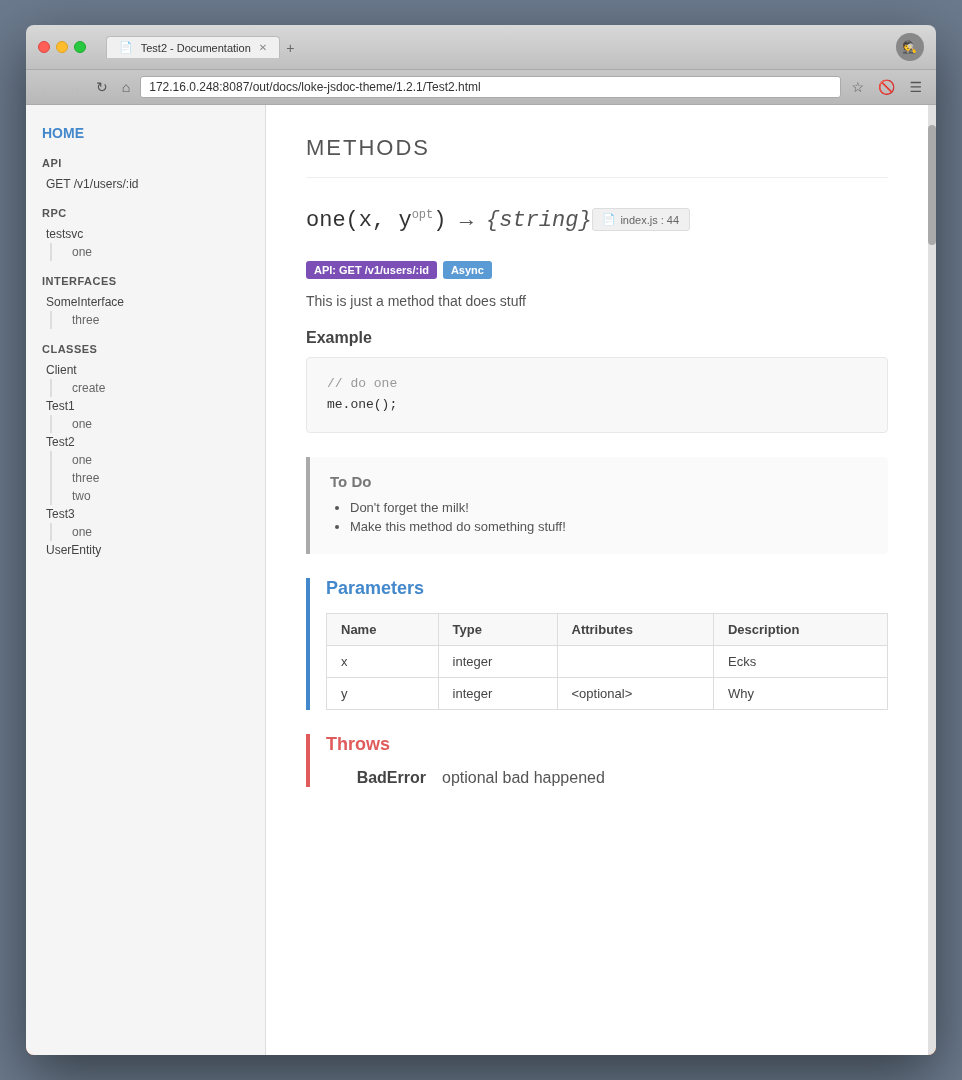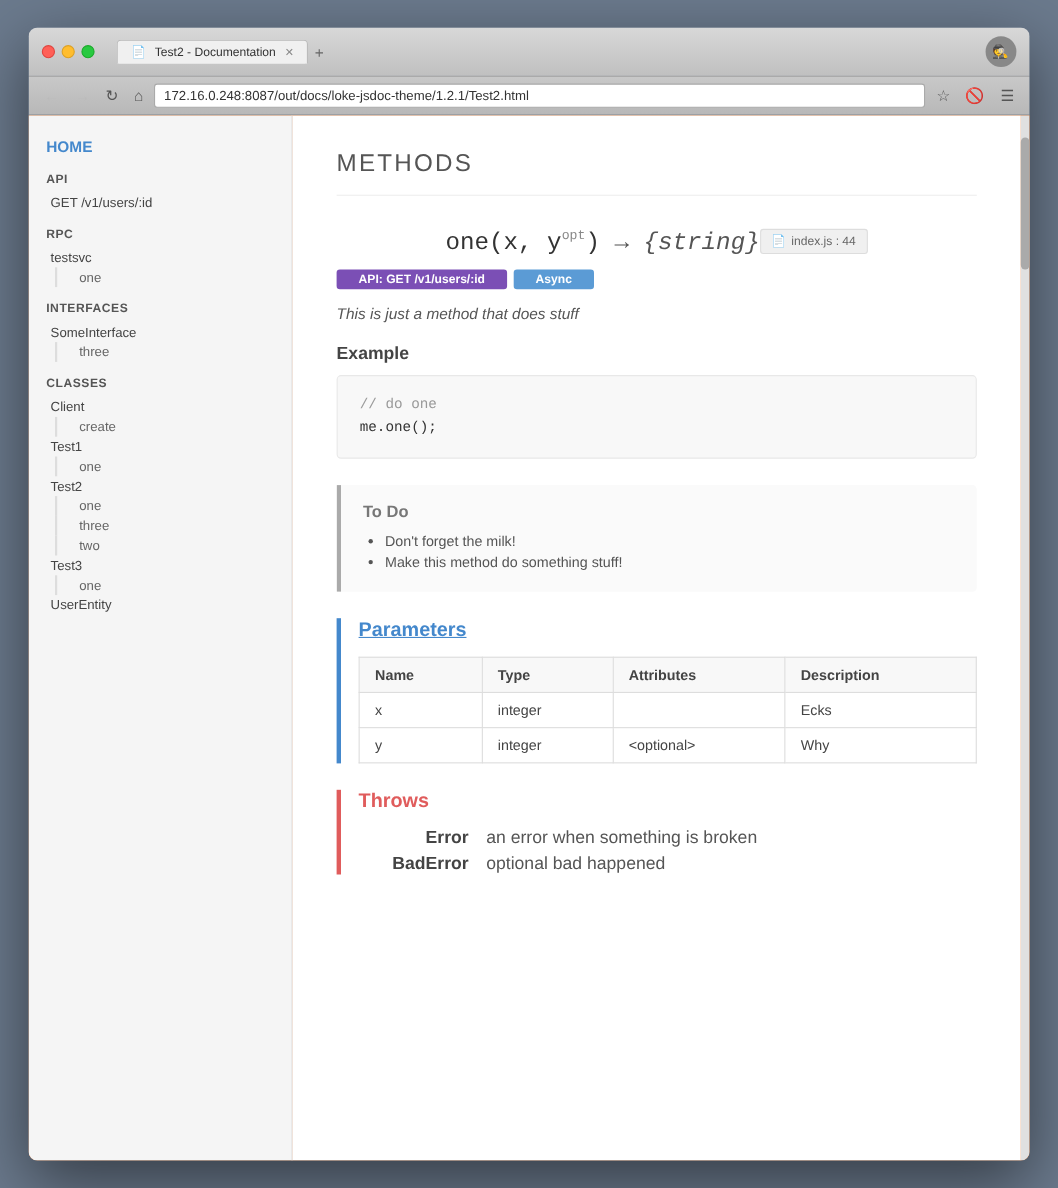--- a/index.html
+++ b/index.html
@@ -194,22 +194,22 @@
     }
 
     
     .method-block {
       margin-bottom: 24px;
     }
 
     .method-header {
       display: flex;
       align-items: flex-start;
-      justify-content: center;
-      margin-bottom: 12px;
+      justify-content: flex-start;
+      margin-bottom: 28px;
     }
 
     .method-signature {
       font-size: 22px;
       color: #333;
       font-family: "Courier New", monospace;
     }
 
     .method-signature sup {
       font-size: 12px;
@@ -239,40 +239,39 @@
       gap: 4px;
     }
 
     .method-badges {
       display: flex;
       gap: 6px;
       margin-bottom: 14px;
     }
 
     .badge {
-      padding: 3px 20px;
+      padding: 3px 8px;
       border-radius: 3px;
       font-size: 11px;
       font-weight: bold;
       text-align: center;
     }
     .badge-api {
       background: #7b4fb5;
       color: white;
     }
     .badge-async {
       background: #5b9bd5;
       color: white;
     }
 
     .method-description {
       font-size: 14px;
       color: #555;
       margin-bottom: 20px;
-      font-style: italic;
     }
 
     
     .example-section {
       margin-bottom: 24px;
     }
 
     .sub-heading {
       font-size: 16px;
       color: #444;
@@ -326,21 +325,20 @@
       border-left: 4px solid #4488cc;
       padding-left: 16px;
       margin-bottom: 24px;
     }
 
     .params-title {
       font-size: 18px;
       color: #4488cc;
       font-weight: bold;
       margin-bottom: 14px;
-      text-decoration: underline;
     }
 
     .params-table {
       width: 100%;
       border-collapse: collapse;
       font-size: 13px;
     }
 
     .params-table th {
       background: #f8f8f8;
@@ -549,24 +547,20 @@
                 <td>&lt;optional&gt;</td>
                 <td>Why</td>
               </tr>
             </tbody>
           </table>
         </div>
 
         <div class="throws-section">
           <h3 class="throws-title">Throws</h3>
           <div class="throws-row">
-            <span class="throws-name">Error</span>
-            <span class="throws-desc">an error when something is broken</span>
-          </div>
-          <div class="throws-row">
             <span class="throws-name">BadError</span>
             <span class="throws-desc">optional bad happened</span>
           </div>
         </div>
       </div>
     </div>
 
     <div class="scrollbar">
       <div class="scrollbar-thumb"></div>
     </div>

